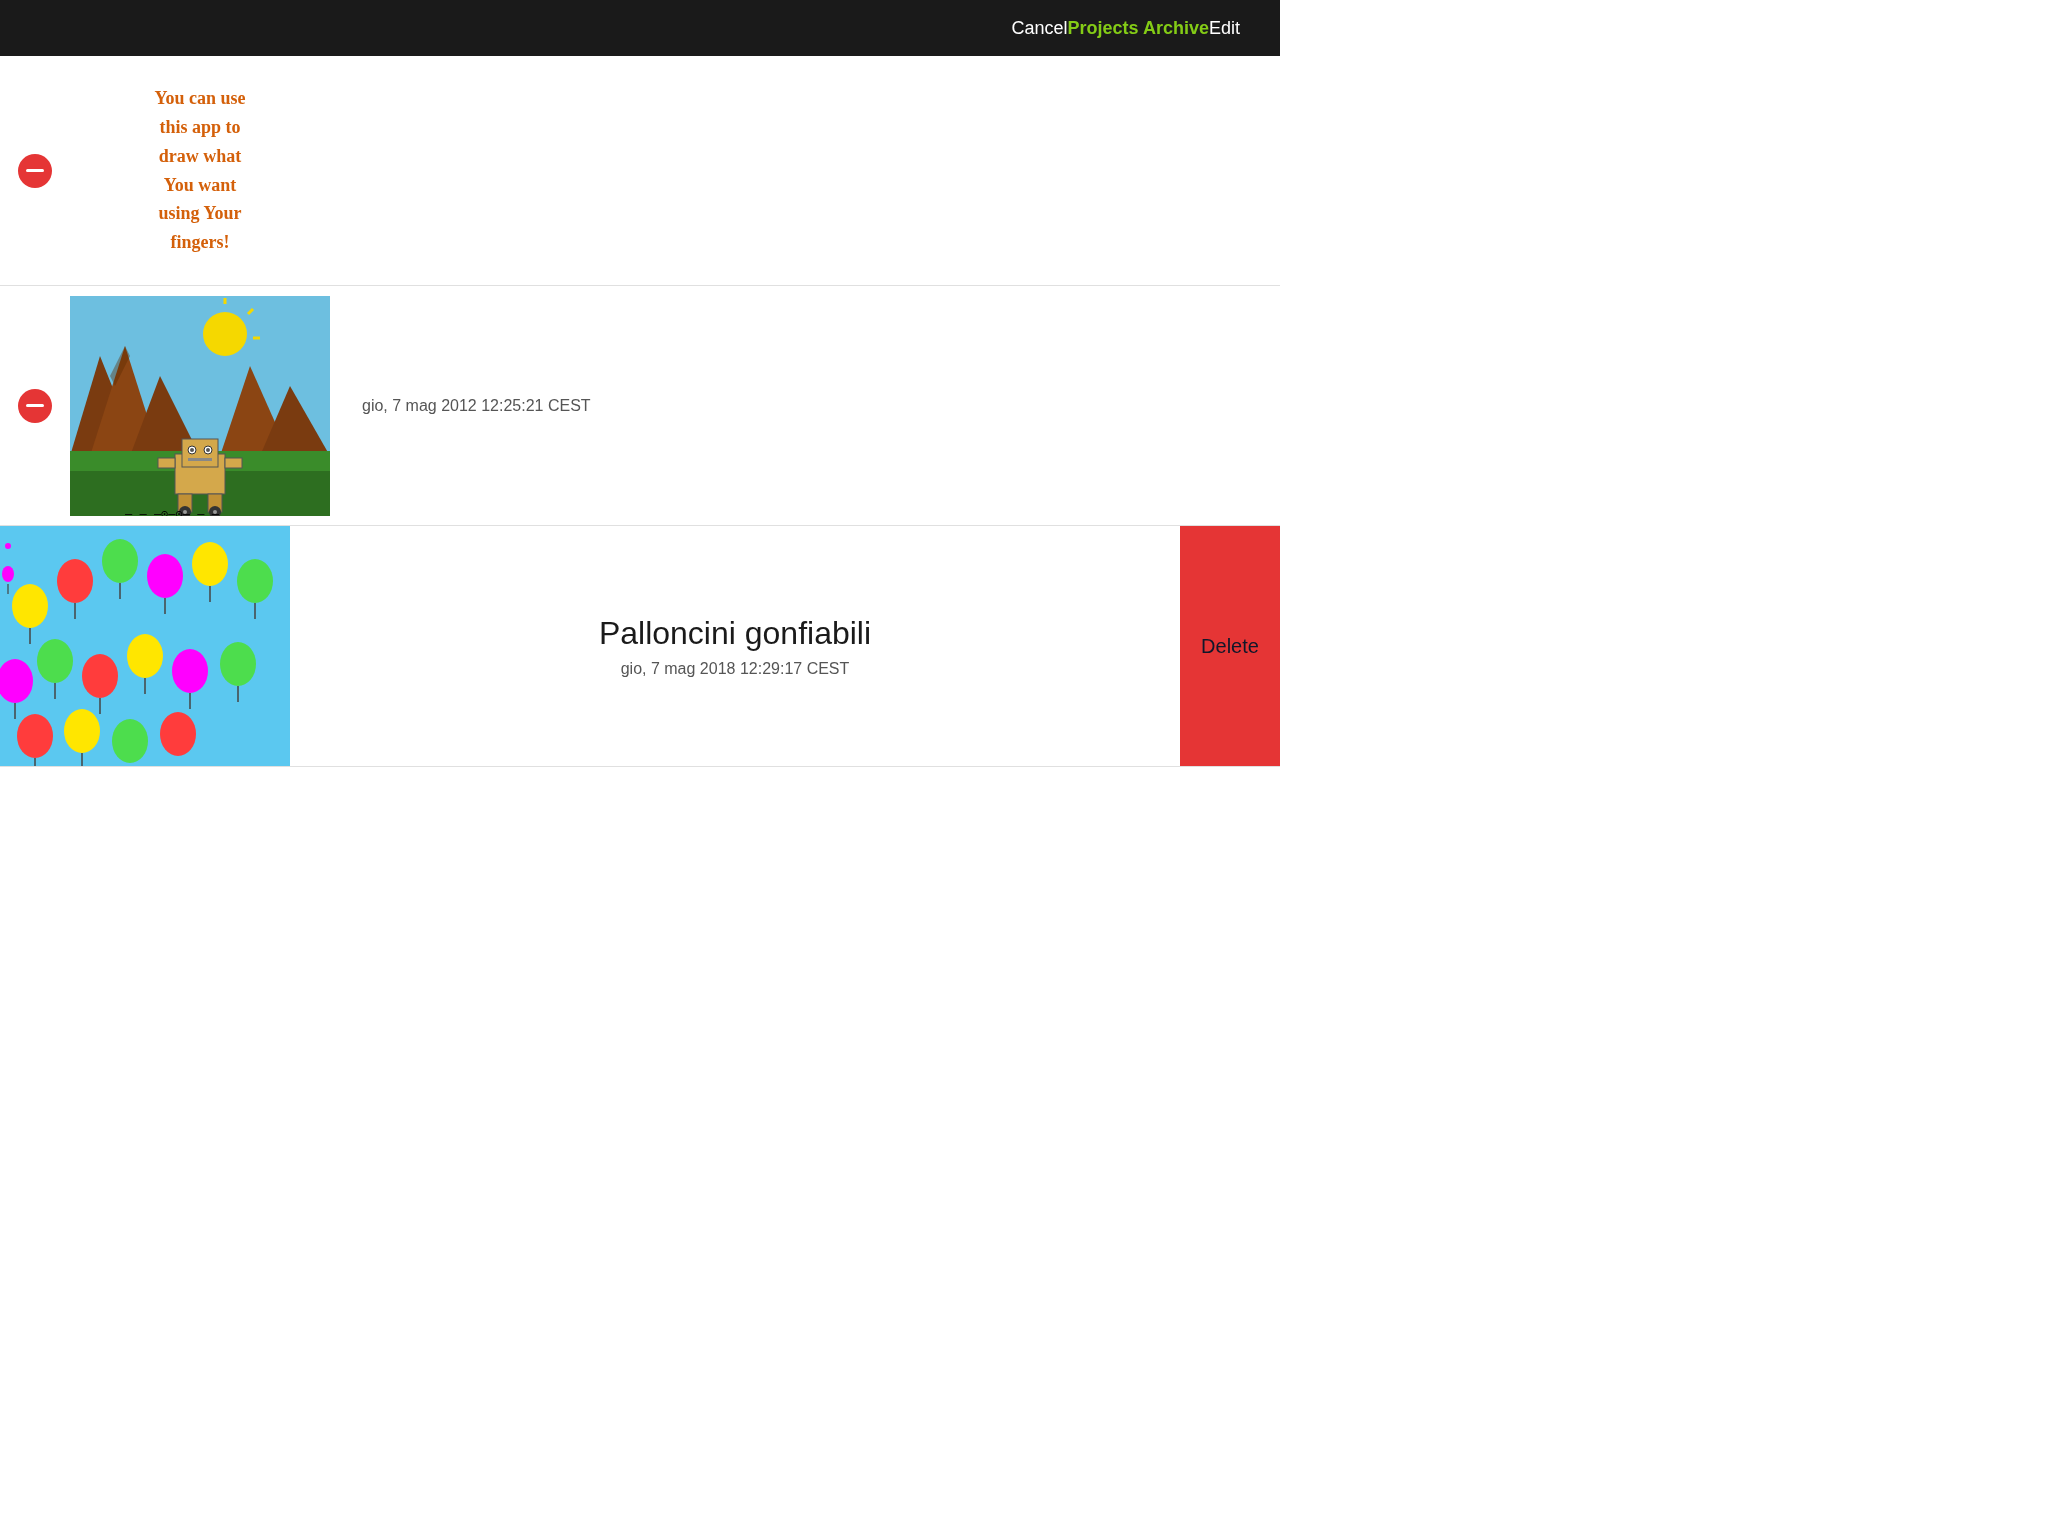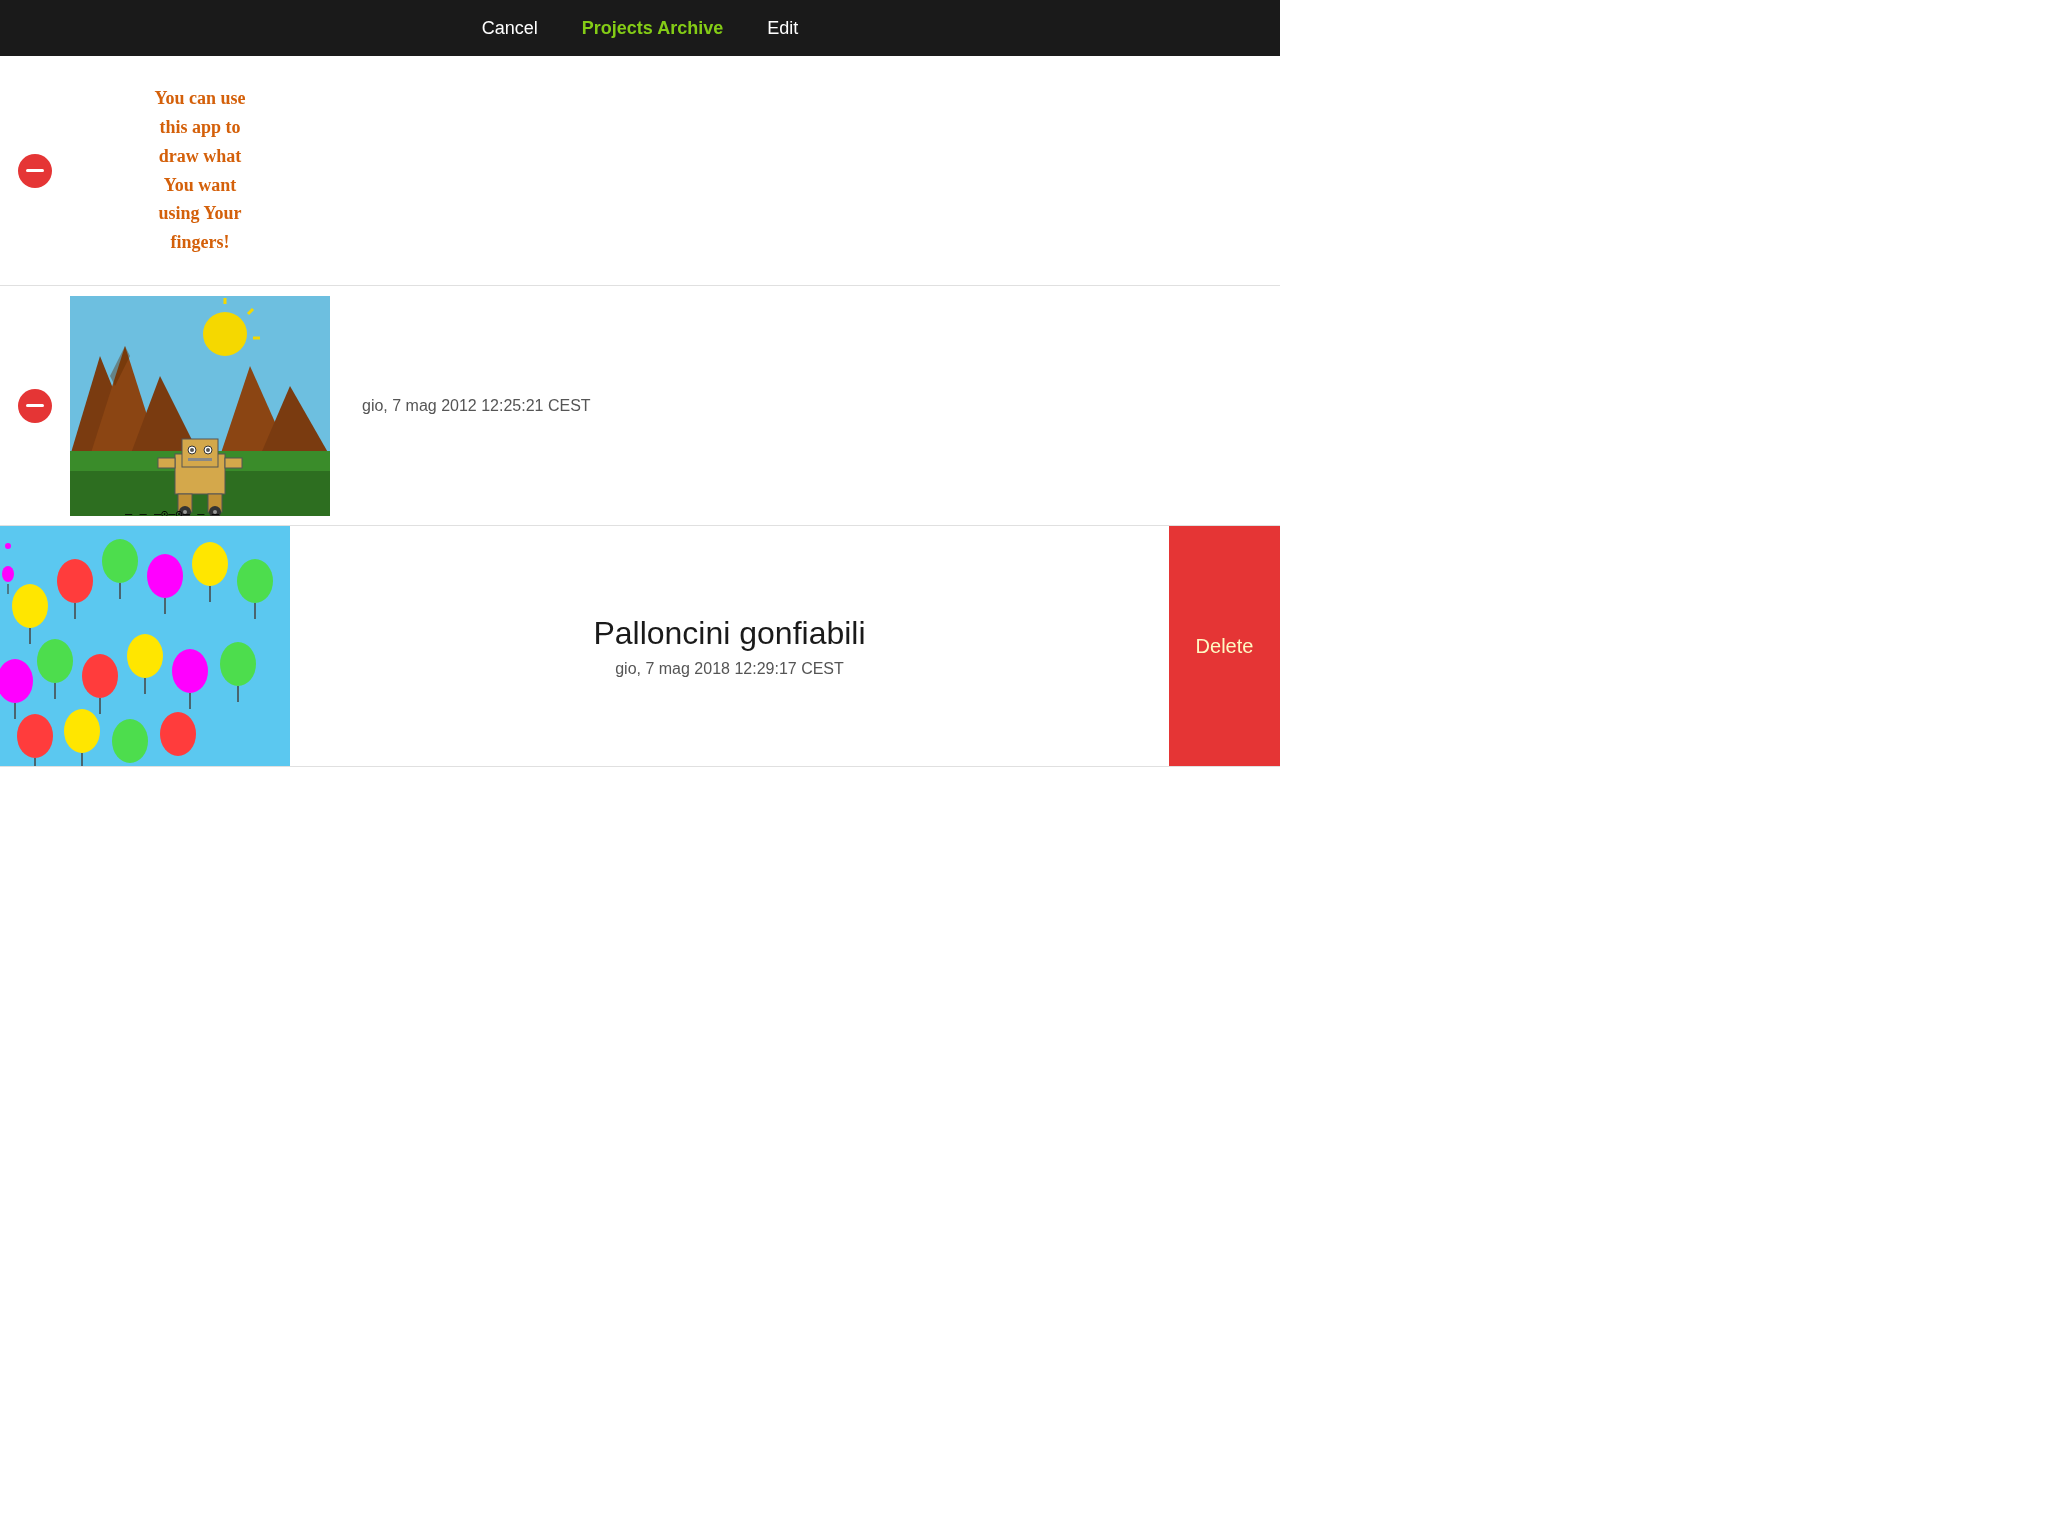--- a/index.html
+++ b/index.html
@@ -4,23 +4,22 @@
   <style>
     * { margin: 0; padding: 0; box-sizing: border-box; }
     body { font-family: -apple-system, 'Helvetica Neue', Arial, sans-serif; background: #fff; width: 1280px; min-height: 960px; overflow-x: hidden; }
 
     
     .navbar {
       background: #1a1a1a;
       height: 56px;
       display: flex;
       align-items: center;
-      justify-content: center;
+      justify-content: flex-end;
       padding: 0 40px;
-      gap: 44px;
     }
     .navbar-btn {
       color: #fff;
       font-size: 18px;
       background: none;
       border: none;
       cursor: pointer;
     }
     .navbar-title {
       color: #84cc16;
@@ -102,23 +101,23 @@
       margin-bottom: 8px;
     }
     .project-date {
       font-size: 16px;
       color: #555;
     }
 
     
     .delete-action {
       background: #e53535;
-      color: #fef9c3;
+      color: #0f172a;
       font-size: 20px;
-      width: 111px;
+      width: 100px;
       display: flex;
       align-items: center;
       justify-content: center;
       align-self: stretch;
       cursor: pointer;
       flex-shrink: 0;
     }
 
     
     .thumb-voyage {

